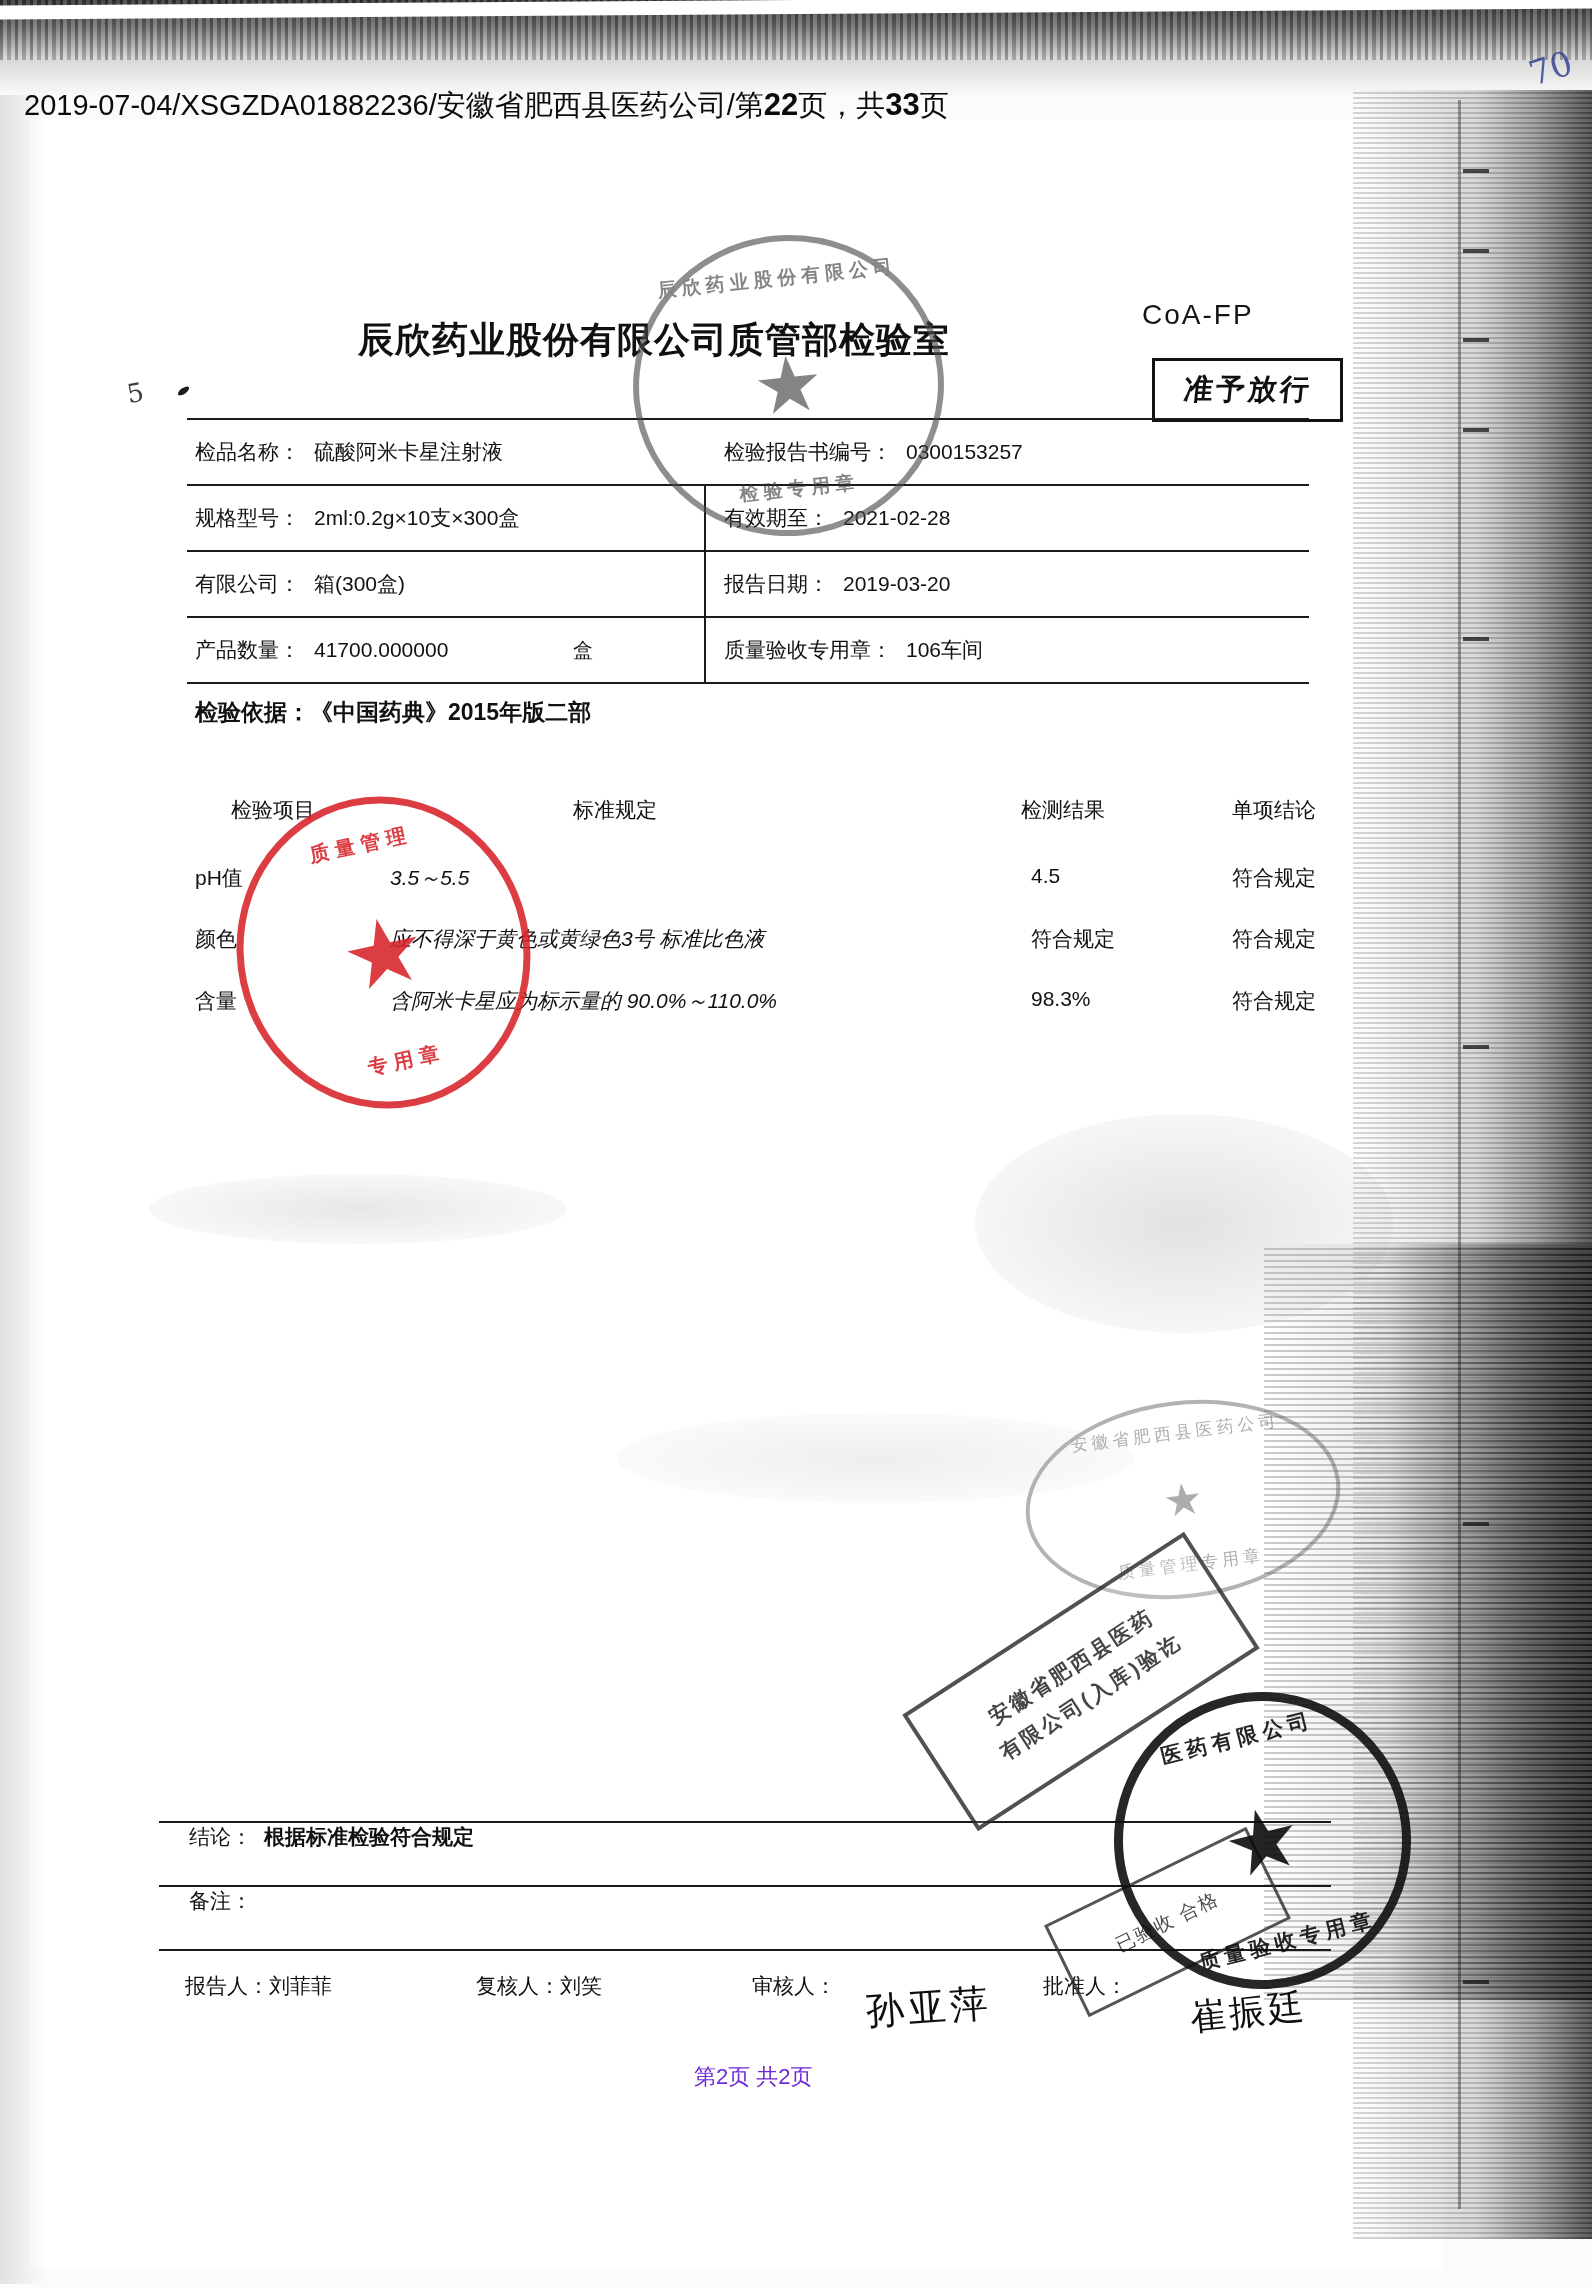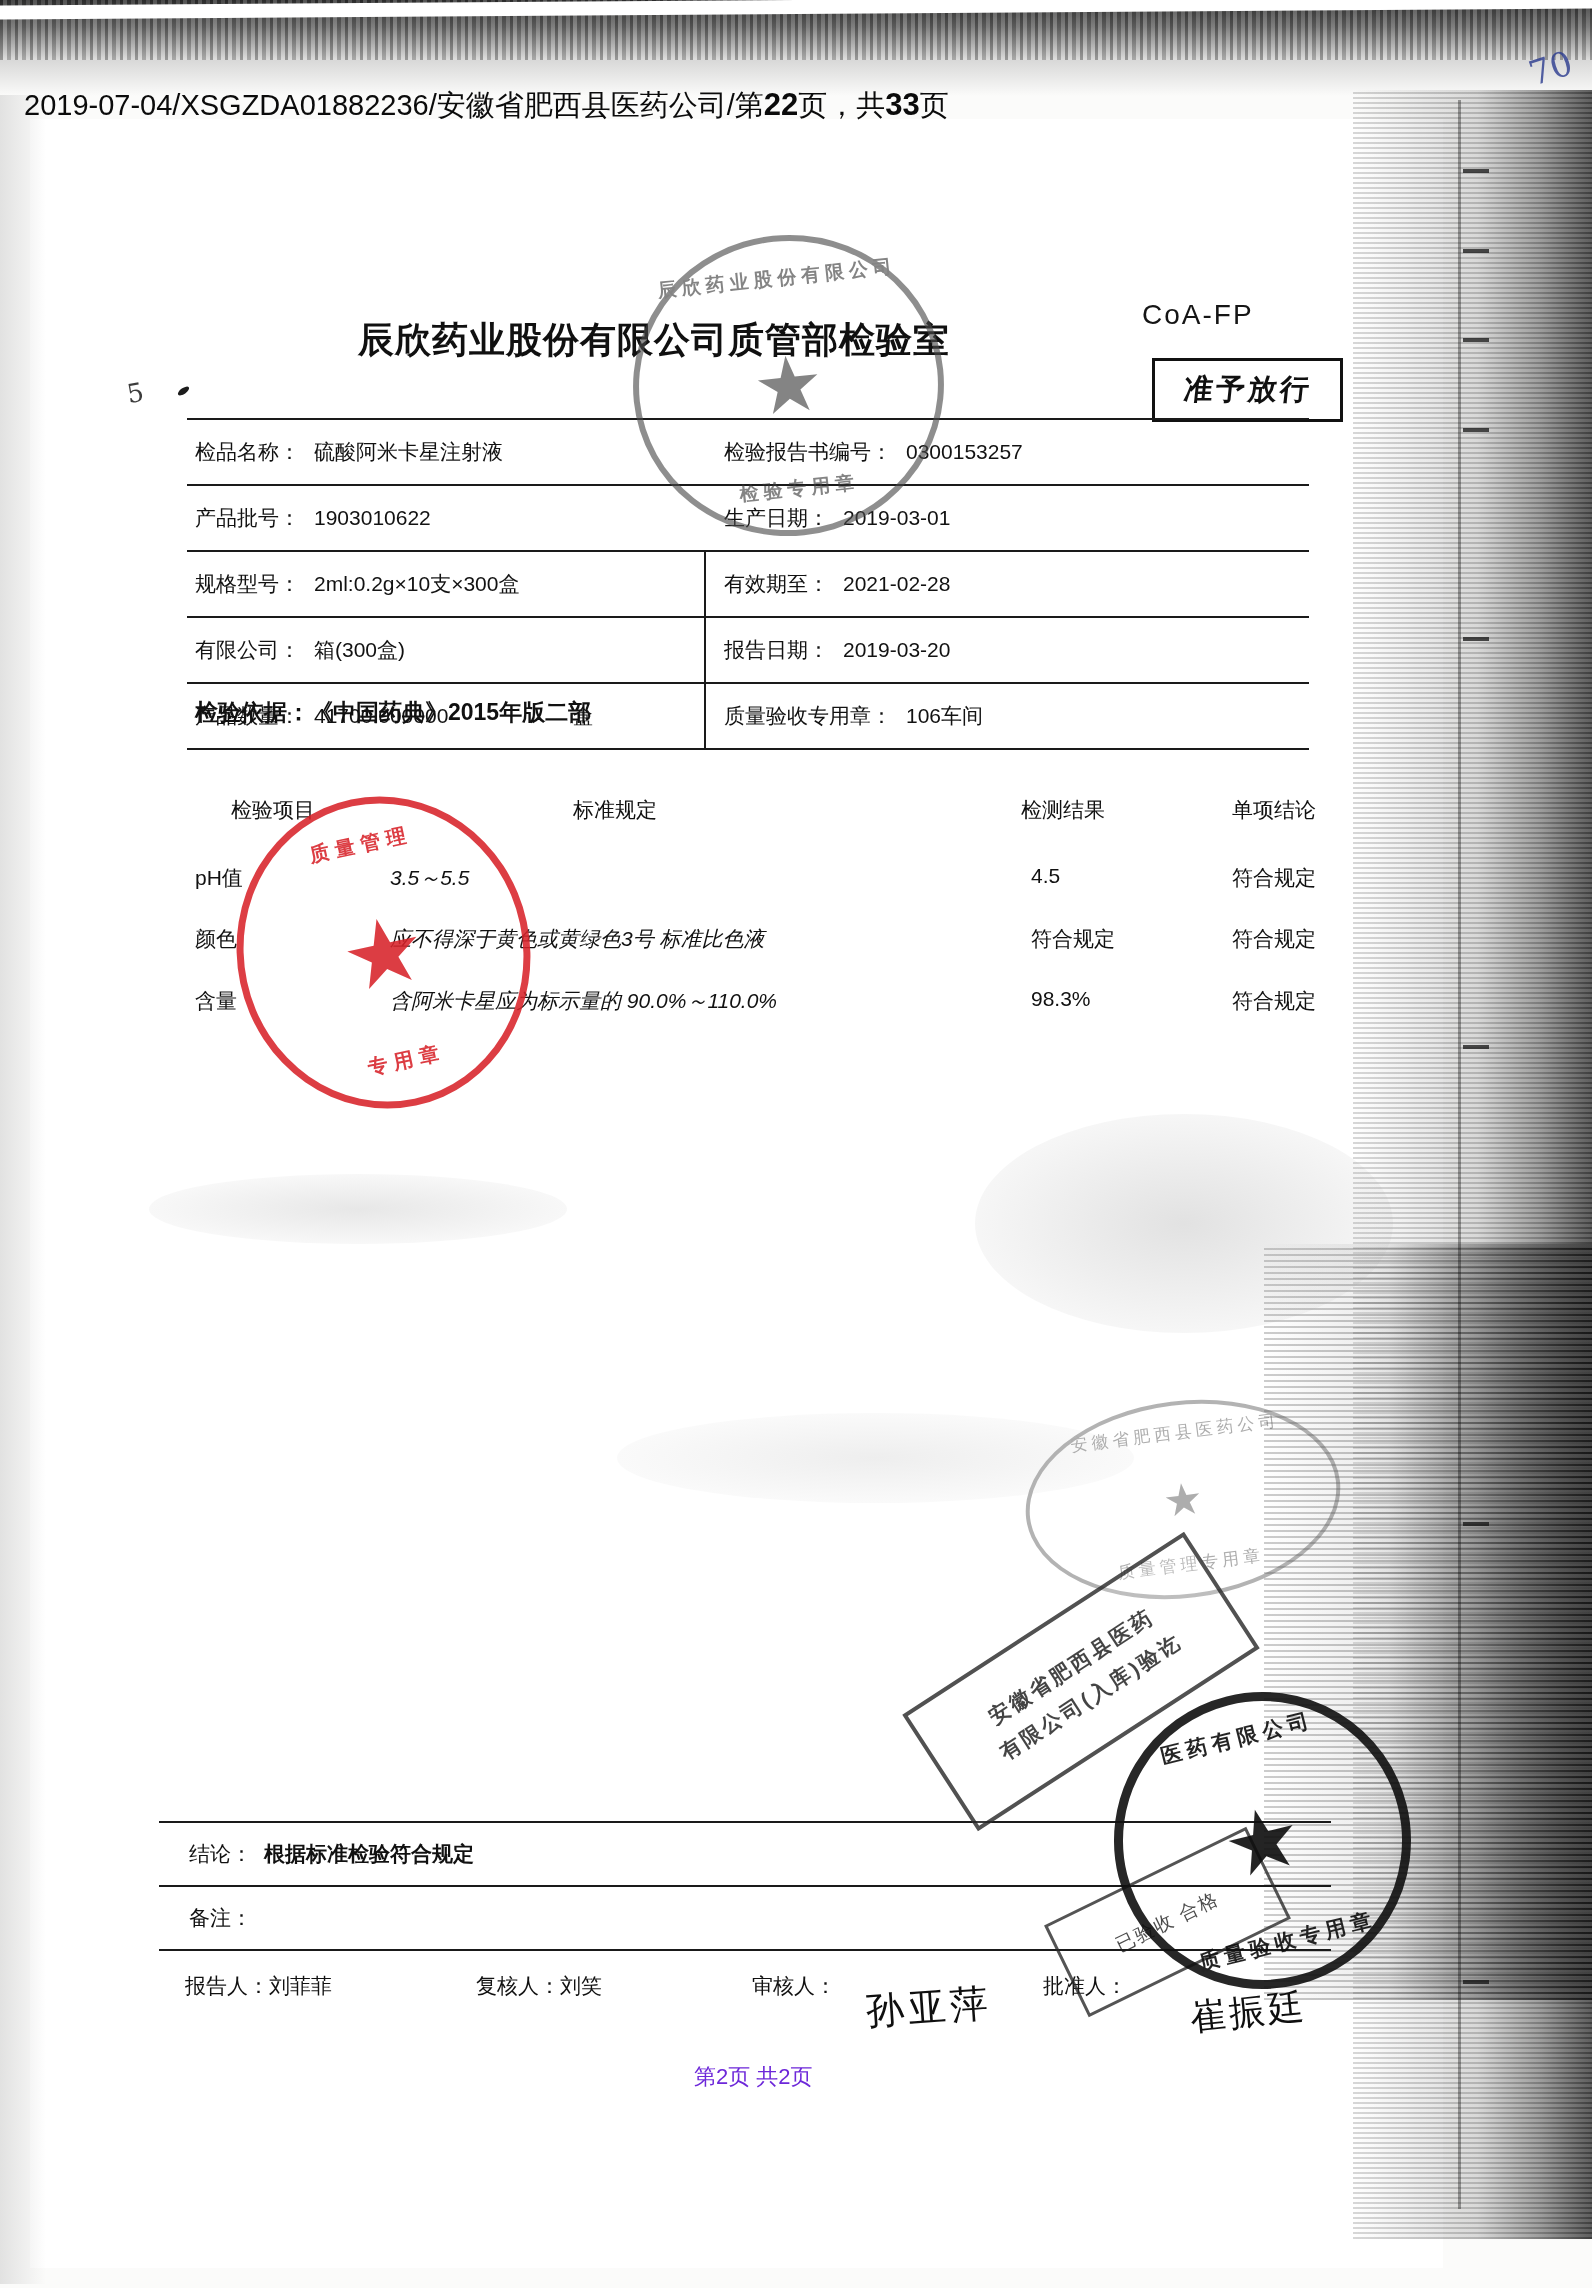--- a/index.html
+++ b/index.html
@@ -273,21 +273,21 @@
   .concl-box {
     position: absolute;
     left: 159px;
     top: 1821px;
     width: 1172px;
   }
   .concl-line {
     height: 62px;
     border-bottom: 2px solid #1a1a1a;
     display: flex;
-    align-items: center;
+    align-items: flex-start;
     padding-left: 30px;
     font-size: 21px;
     color: #111;
   }
   .concl-line:first-child { border-top: 2px solid #1a1a1a; }
   .concl-line .key { margin-right: 12px; }
   .concl-line .bold { font-weight: 700; }
 
   .sign-row {
     position: absolute;
@@ -506,30 +506,20 @@
       <div class="cell c1">
         <span class="lab">检品名称：</span>
         <span class="val">硫酸阿米卡星注射液</span>
       </div>
       <div class="cell c2">
         <span class="lab">检验报告书编号：</span>
         <span class="val">0300153257</span>
       </div>
     </div>
 
-    <div class="info-row">
-      <div class="cell c1">
-        <span class="lab">产品批号：</span>
-        <span class="val">1903010622</span>
-      </div>
-      <div class="cell c2">
-        <span class="lab">生产日期：</span>
-        <span class="val">2019-03-01</span>
-      </div>
-    </div>
 
     <div class="info-row">
       <div class="divider-v"></div>
       <div class="cell c1">
         <span class="lab">规格型号：</span>
         <span class="val">2ml:0.2g×10支×300盒</span>
       </div>
       <div class="cell c2">
         <span class="lab">有效期至：</span>
         <span class="val">2021-02-28</span>

